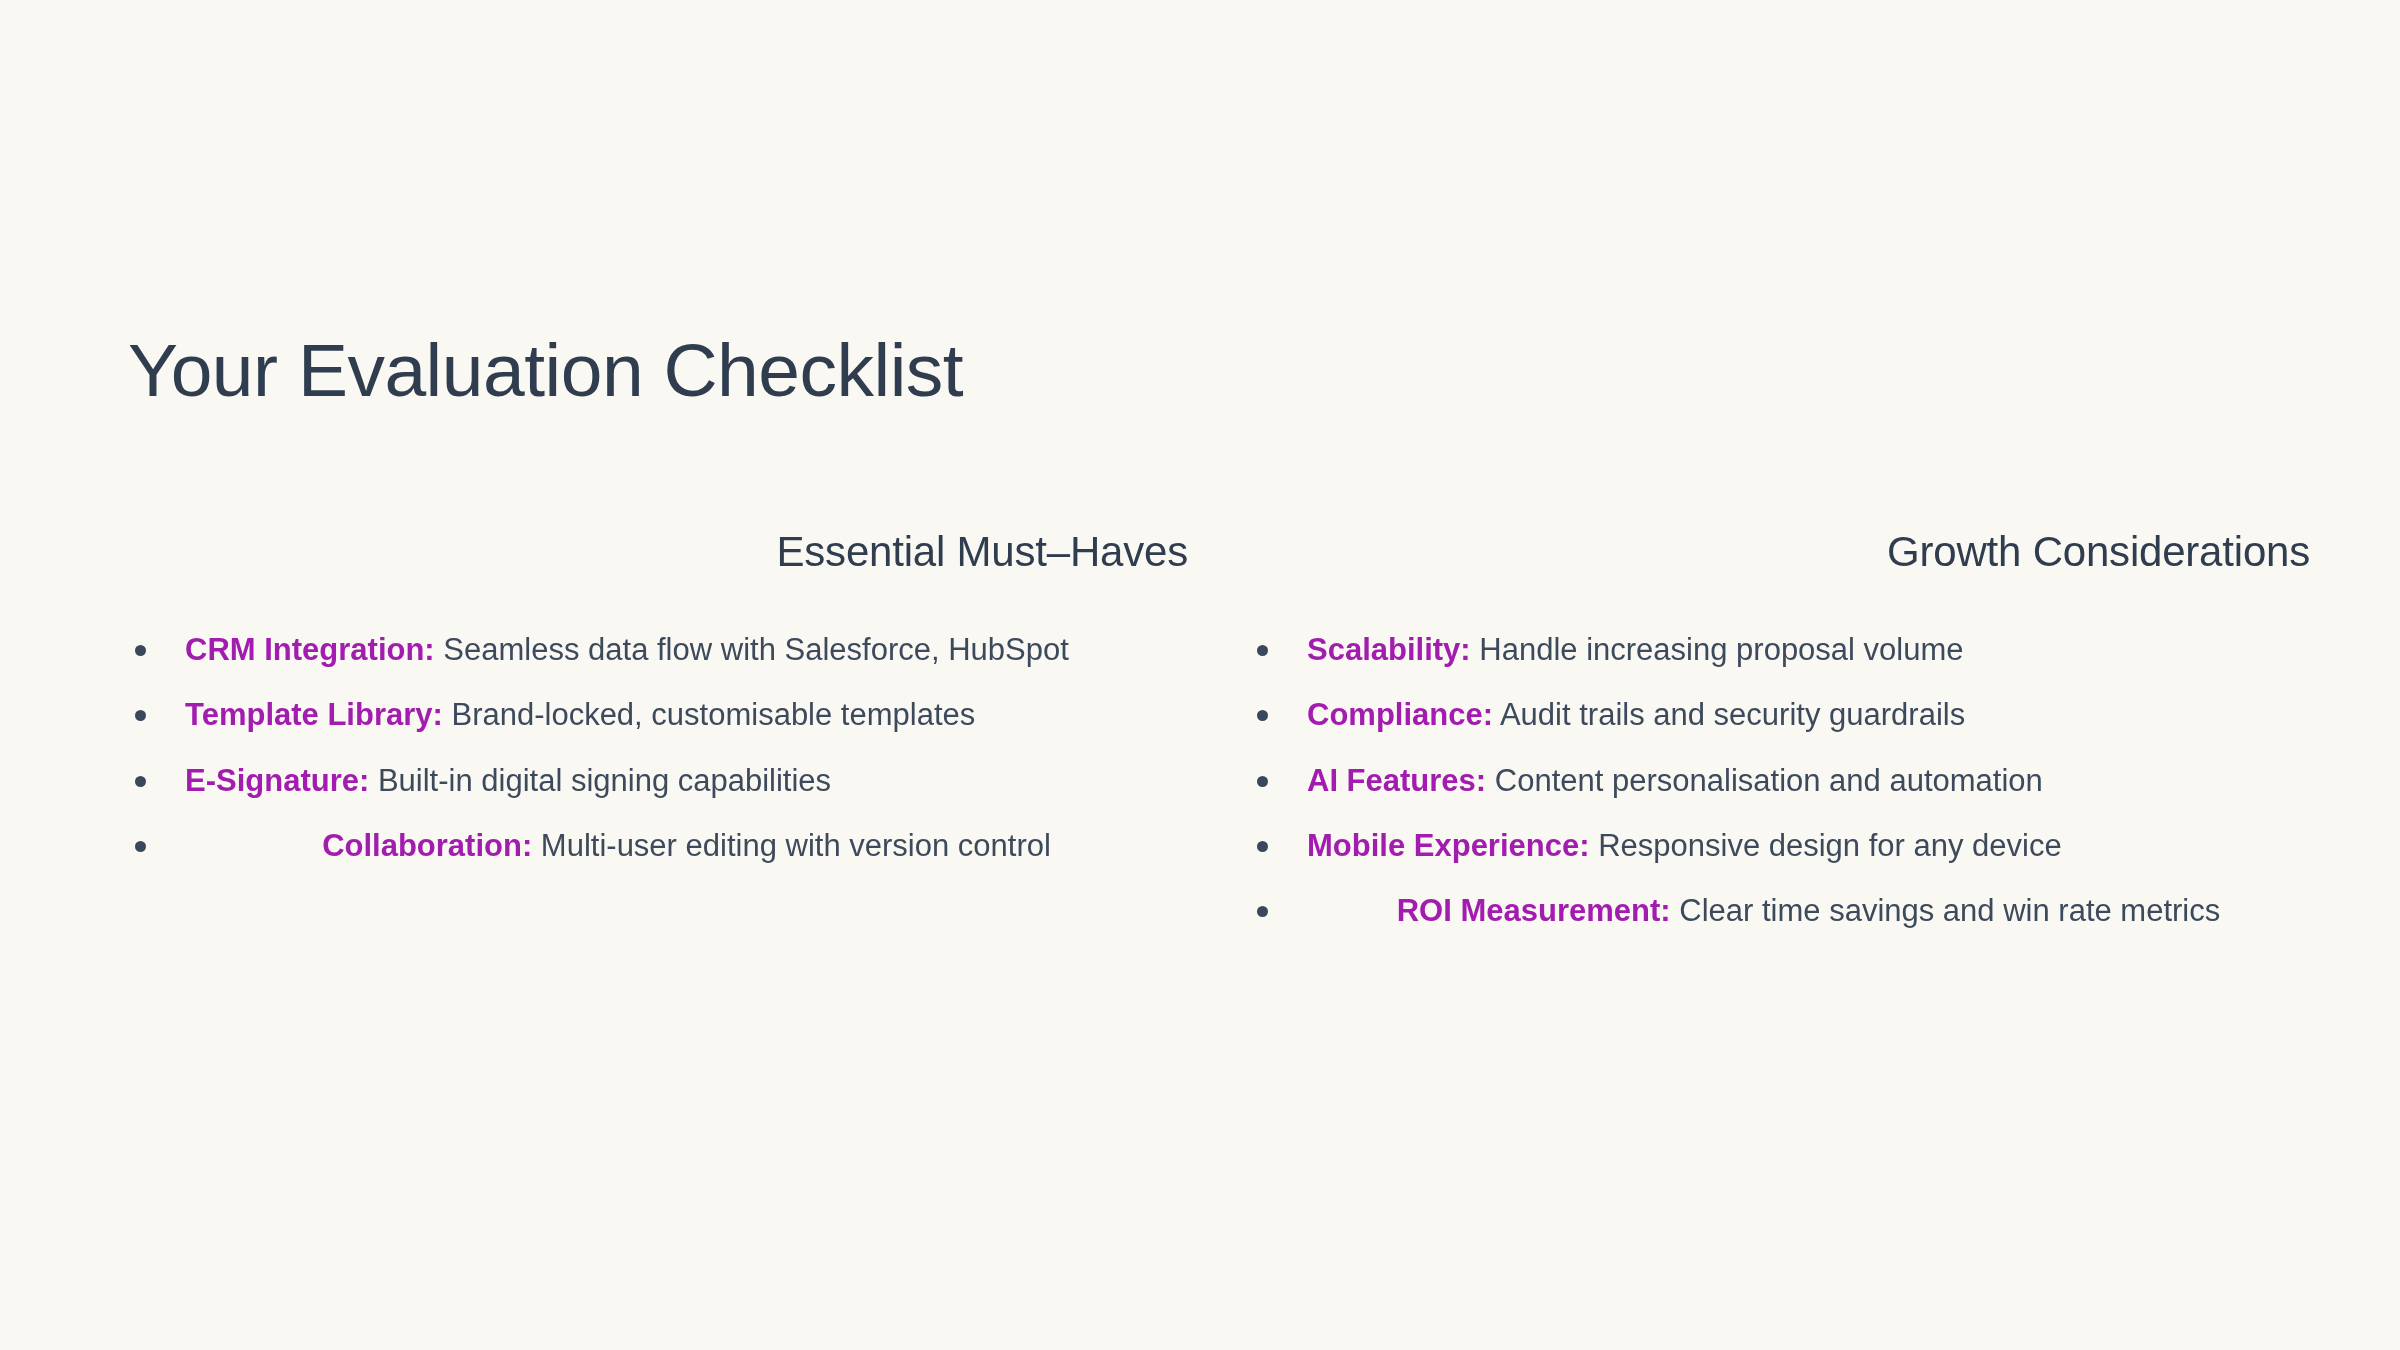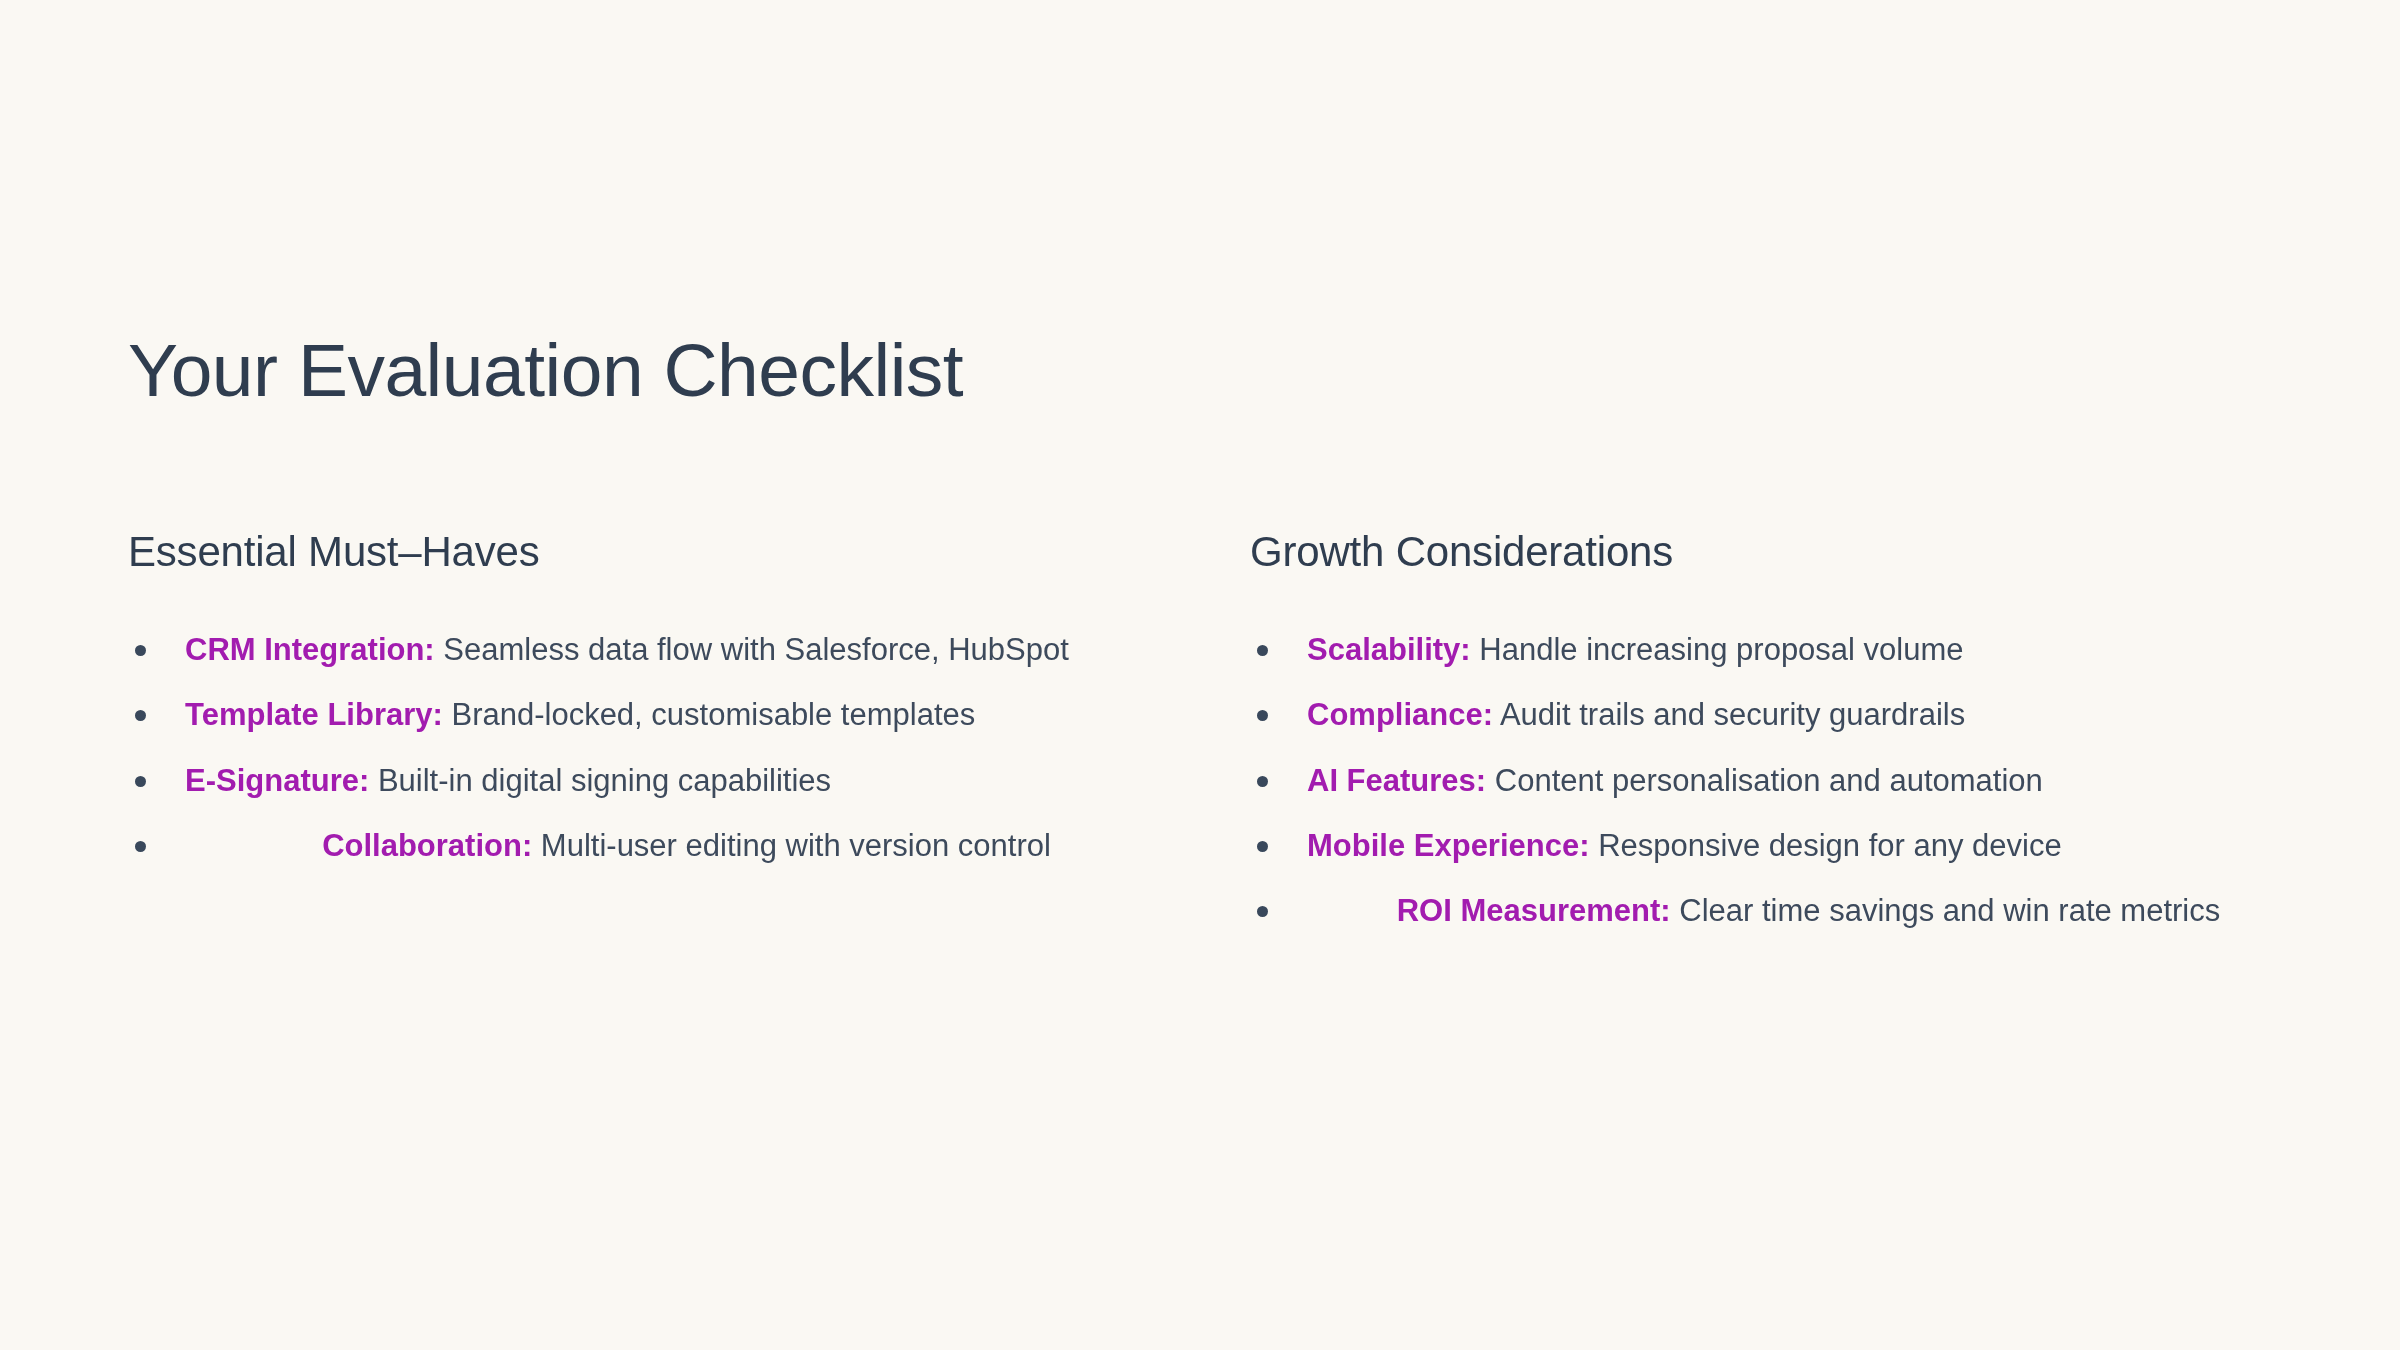--- a/index.html
+++ b/index.html
@@ -52,20 +52,21 @@
   }
 
   .column-heading {
     font-size: 42px;
     font-weight: 400;
     letter-spacing: -0.2px;
     line-height: 1.1;
     color: #2f3d4f;
     margin: 0 0 52px 0;
     white-space: nowrap;
+    text-align: right;
   }
 
   .bullet-list {
     list-style: none;
     margin: 0;
     padding: 0;
   }
 
   .bullet-item {
     position: relative;

